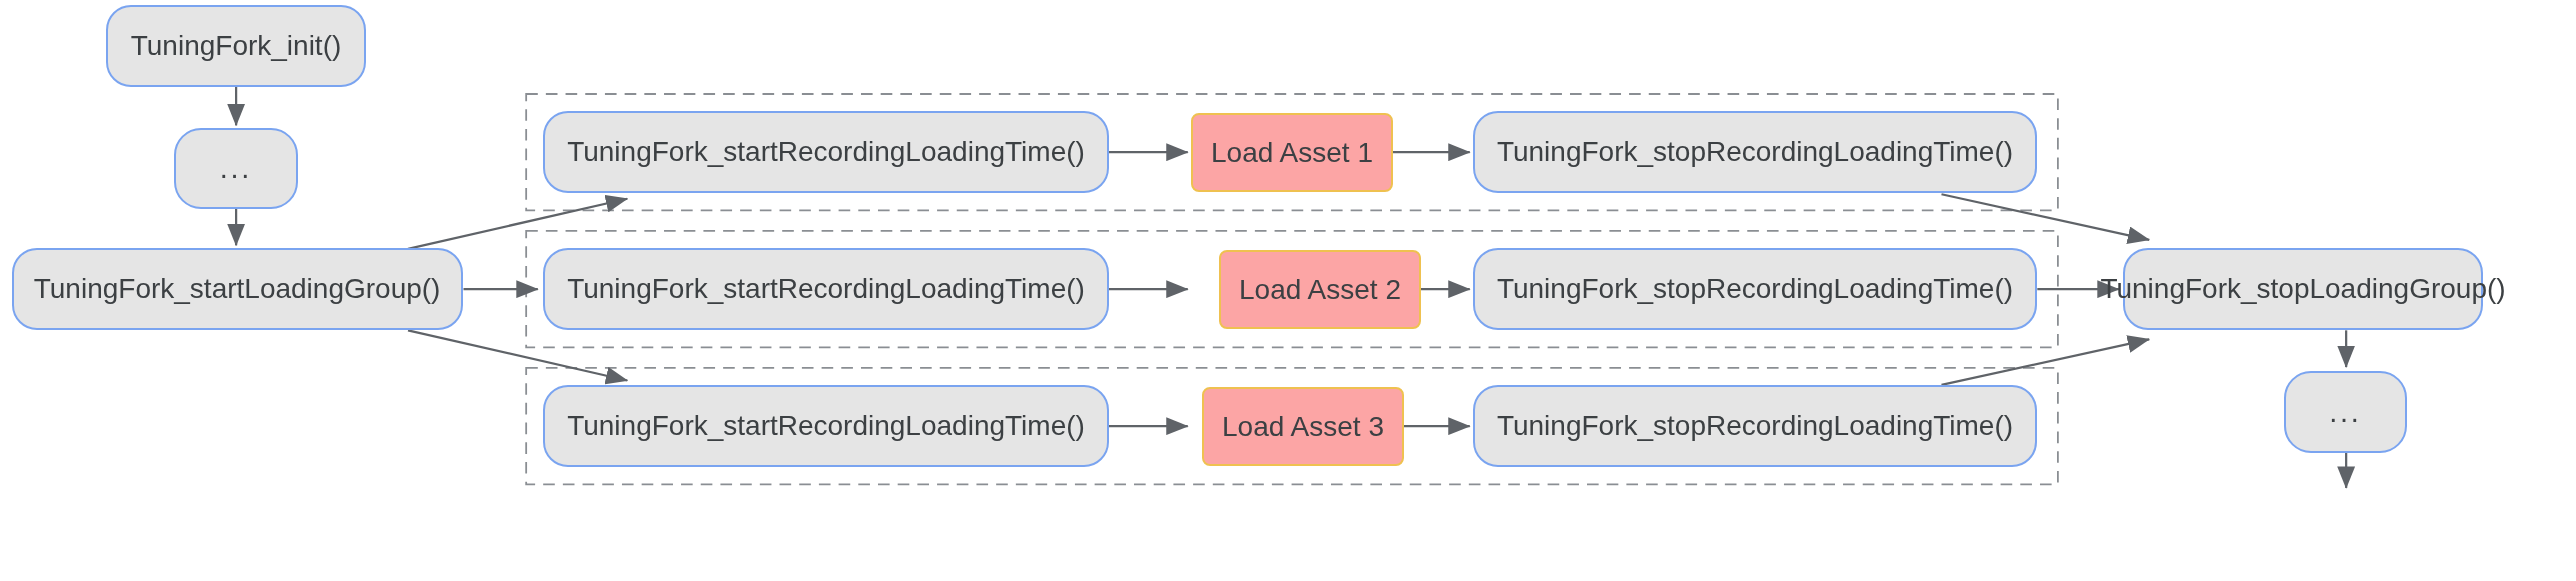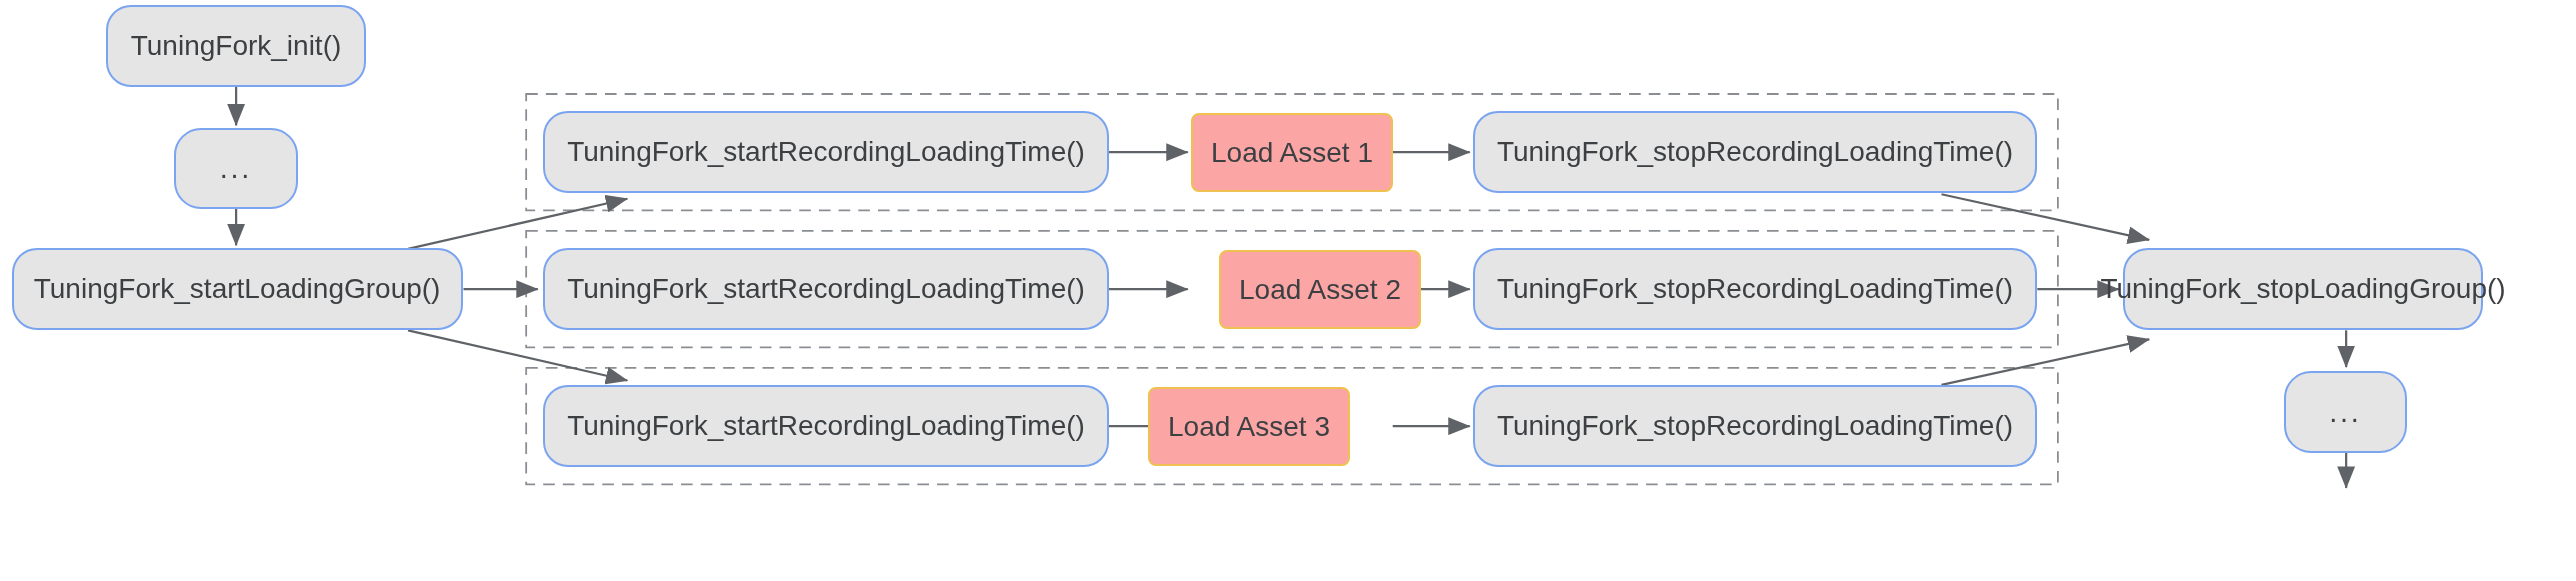--- a/index.html
+++ b/index.html
@@ -80,21 +80,21 @@
 
   <div class="node fn" style="left:543px; top:111px; width:566px; height:82px;">TuningFork_startRecordingLoadingTime()</div>
   <div class="node asset" style="left:1191px; top:113px; width:202px; height:79px;">Load Asset 1</div>
   <div class="node fn" style="left:1473px; top:111px; width:564px; height:82px;">TuningFork_stopRecordingLoadingTime()</div>
 
   <div class="node fn" style="left:543px; top:248px; width:566px; height:82px;">TuningFork_startRecordingLoadingTime()</div>
   <div class="node asset" style="left:1191px; top:250px; width:202px; height:79px;margin-left:28px;">Load Asset 2</div>
   <div class="node fn" style="left:1473px; top:248px; width:564px; height:82px;">TuningFork_stopRecordingLoadingTime()</div>
 
   <div class="node fn" style="left:543px; top:385px; width:566px; height:82px;">TuningFork_startRecordingLoadingTime()</div>
-  <div class="node asset" style="left:1148px; top:387px; width:202px; height:79px;">Load Asset 3</div>
+  <div class="node asset" style="left:1202px; top:387px; width:202px; height:79px;">Load Asset 3</div>
   <div class="node fn" style="left:1473px; top:385px; width:564px; height:82px;">TuningFork_stopRecordingLoadingTime()</div>
 
   <div class="node fn" style="left:2123px; top:248px; width:360px; height:82px;">TuningFork_stopLoadingGroup()</div>
 
   <div class="node fn dots" style="left:2284px; top:371px; width:123px; height:82px;">...</div>
 
 
 </div>
 
 

